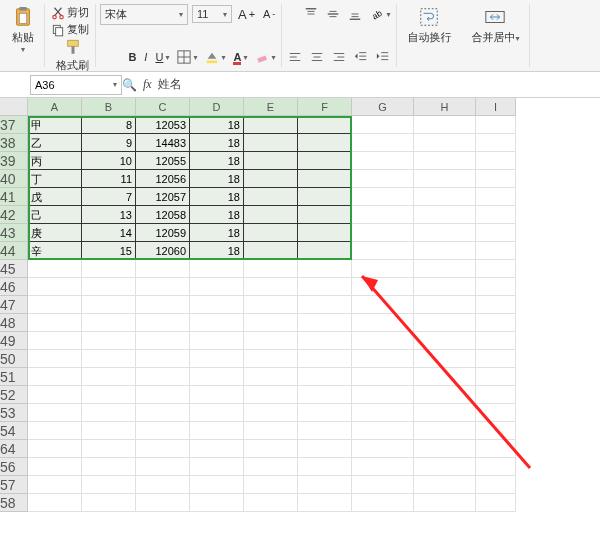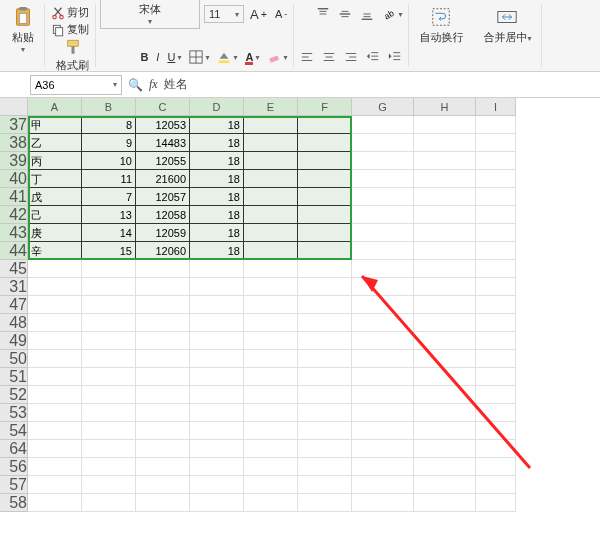--- a/index.html
+++ b/index.html
@@ -6,32 +6,32 @@
 body { background: #fff; width: 600px; height: 534px; overflow: hidden; position: relative; }
 
 .ribbon { height: 72px; background: #f5f5f5; border-bottom: 1px solid #d0d0d0; display: flex; padding: 4px 2px; font-size: 11px; color: #333; }
 .ribbon-group { display: flex; flex-direction: column; justify-content: space-between; padding: 0 4px; border-right: 1px solid #e0e0e0; align-items: flex-end; }
 .ribbon-big { display: flex; flex-direction: column; align-items: center; justify-content: center; padding: 2px 6px; cursor: pointer; }
 .ribbon-big svg, .ribbon-big .ico { width: 22px; height: 22px; margin-bottom: 2px; }
 .ribbon-row { display: flex; align-items: center; gap: 4px; height: 20px; }
 .ribbon-btn { display: flex; align-items: center; gap: 2px; padding: 1px 2px; cursor: pointer; }
 .ribbon-btn svg { width: 14px; height: 14px; }
 .drop { font-size: 8px; color: #666; }
-.font-name { width: 100px; flex-direction: column; }
+.font-name { width: 88px; }
 .font-size { width: 40px; }
 
-.namebox-bar { height: 26px; background: #fff; border-bottom: 1px solid #d0d0d0; display: flex; align-items: center; padding-left: 30px; gap: 6px; }
+.namebox-bar { height: 26px; background: #fff; border-bottom: 1px solid #d0d0d0; display: flex; align-items: center; padding-left: 30px; }
 .namebox { width: 92px; height: 20px; border: 1px solid #c0c0c0; display: flex; align-items: center; justify-content: space-between; padding: 0 4px; font-size: 11px; background: #fff; }
 .fx-area { display: flex; align-items: center; gap: 6px; font-size: 12px; color: #444; }
 .fx-sym { font-style: italic; font-family: serif; }
 
 .sheet { position: relative; height: 436px; overflow: hidden; }
 .grid { display: grid; grid-template-columns: 28px 54px 54px 54px 54px 54px 54px 62px 62px 40px; }
 .col-head { background: #e8e8e8; border-right: 1px solid #c8c8c8; border-bottom: 1px solid #c8c8c8; text-align: center; font-size: 11px; color: #555; height: 18px; line-height: 18px; }
-.row-head { background: #e8e8e8; border-right: 1px solid #c8c8c8; border-bottom: 1px solid #c8c8c8; text-align: right; font-size: 16px; color: #555; height: 18px; line-height: 18px; }
+.row-head { background: #e8e8e8; border-right: 1px solid #c8c8c8; border-bottom: 1px solid #c8c8c8; text-align: left; font-size: 14px; color: #555; height: 18px; line-height: 18px; }
 .row-head.sel, .col-head.sel { background: #d4e8d4; }
 .cell { border-right: 1px solid #e0e0e0; border-bottom: 1px solid #e0e0e0; height: 18px; font-size: 11px; padding: 0 3px; line-height: 18px; background: #fff; overflow: hidden; }
 .cell.sel { background: #e8f0e8; }
 .cell.tbl { border-right: 1px solid #333; border-bottom: 1px solid #333; }
 .cell.num { text-align: right; }
 .corner { background: #e8e8e8; border-right: 1px solid #c8c8c8; border-bottom: 1px solid #c8c8c8; }
 
 .sel-outline { position: absolute; border: 2px solid #2e9e3f; pointer-events: none; }
 
 .arrow { position: absolute; pointer-events: none; }
@@ -268,21 +268,21 @@
       <div class="cell sel tbl num">12055</div>
       <div class="cell sel tbl num">18</div>
       <div class="cell sel tbl"></div>
       <div class="cell sel tbl"></div>
       <div class="cell"></div>
       <div class="cell"></div>
       <div class="cell"></div>
       <div class="row-head sel">40</div>
       <div class="cell sel tbl">丁</div>
       <div class="cell sel tbl num">11</div>
-      <div class="cell sel tbl num">21600</div>
+      <div class="cell sel tbl num">12056</div>
       <div class="cell sel tbl num">18</div>
       <div class="cell sel tbl"></div>
       <div class="cell sel tbl"></div>
       <div class="cell"></div>
       <div class="cell"></div>
       <div class="cell"></div>
       <div class="row-head sel">41</div>
       <div class="cell sel tbl">戊</div>
       <div class="cell sel tbl num">7</div>
       <div class="cell sel tbl num">12057</div>
@@ -325,21 +325,21 @@
       <div class="row-head">45</div>
       <div class="cell"></div>
       <div class="cell"></div>
       <div class="cell"></div>
       <div class="cell"></div>
       <div class="cell"></div>
       <div class="cell"></div>
       <div class="cell"></div>
       <div class="cell"></div>
       <div class="cell"></div>
-      <div class="row-head">31</div>
+      <div class="row-head">46</div>
       <div class="cell"></div>
       <div class="cell"></div>
       <div class="cell"></div>
       <div class="cell"></div>
       <div class="cell"></div>
       <div class="cell"></div>
       <div class="cell"></div>
       <div class="cell"></div>
       <div class="cell"></div>
       <div class="row-head">47</div>

